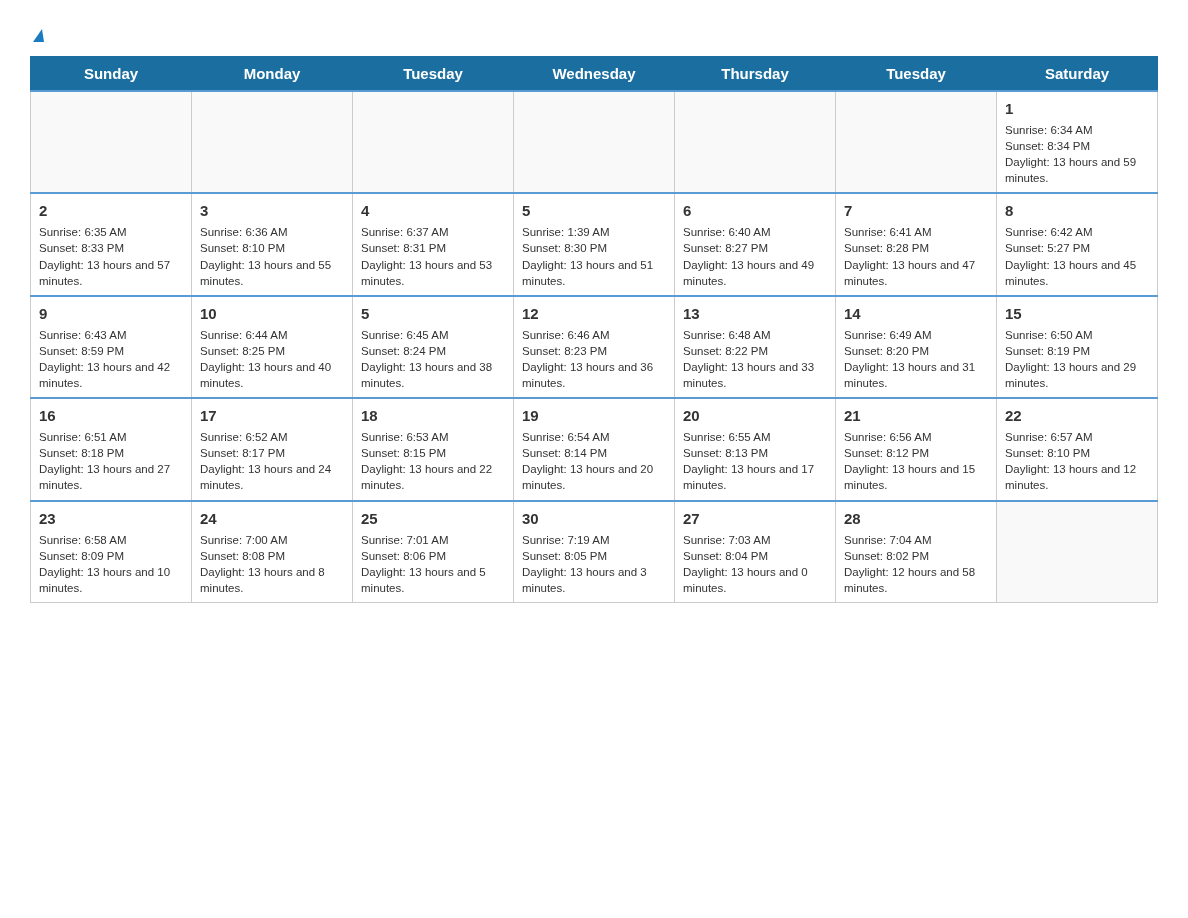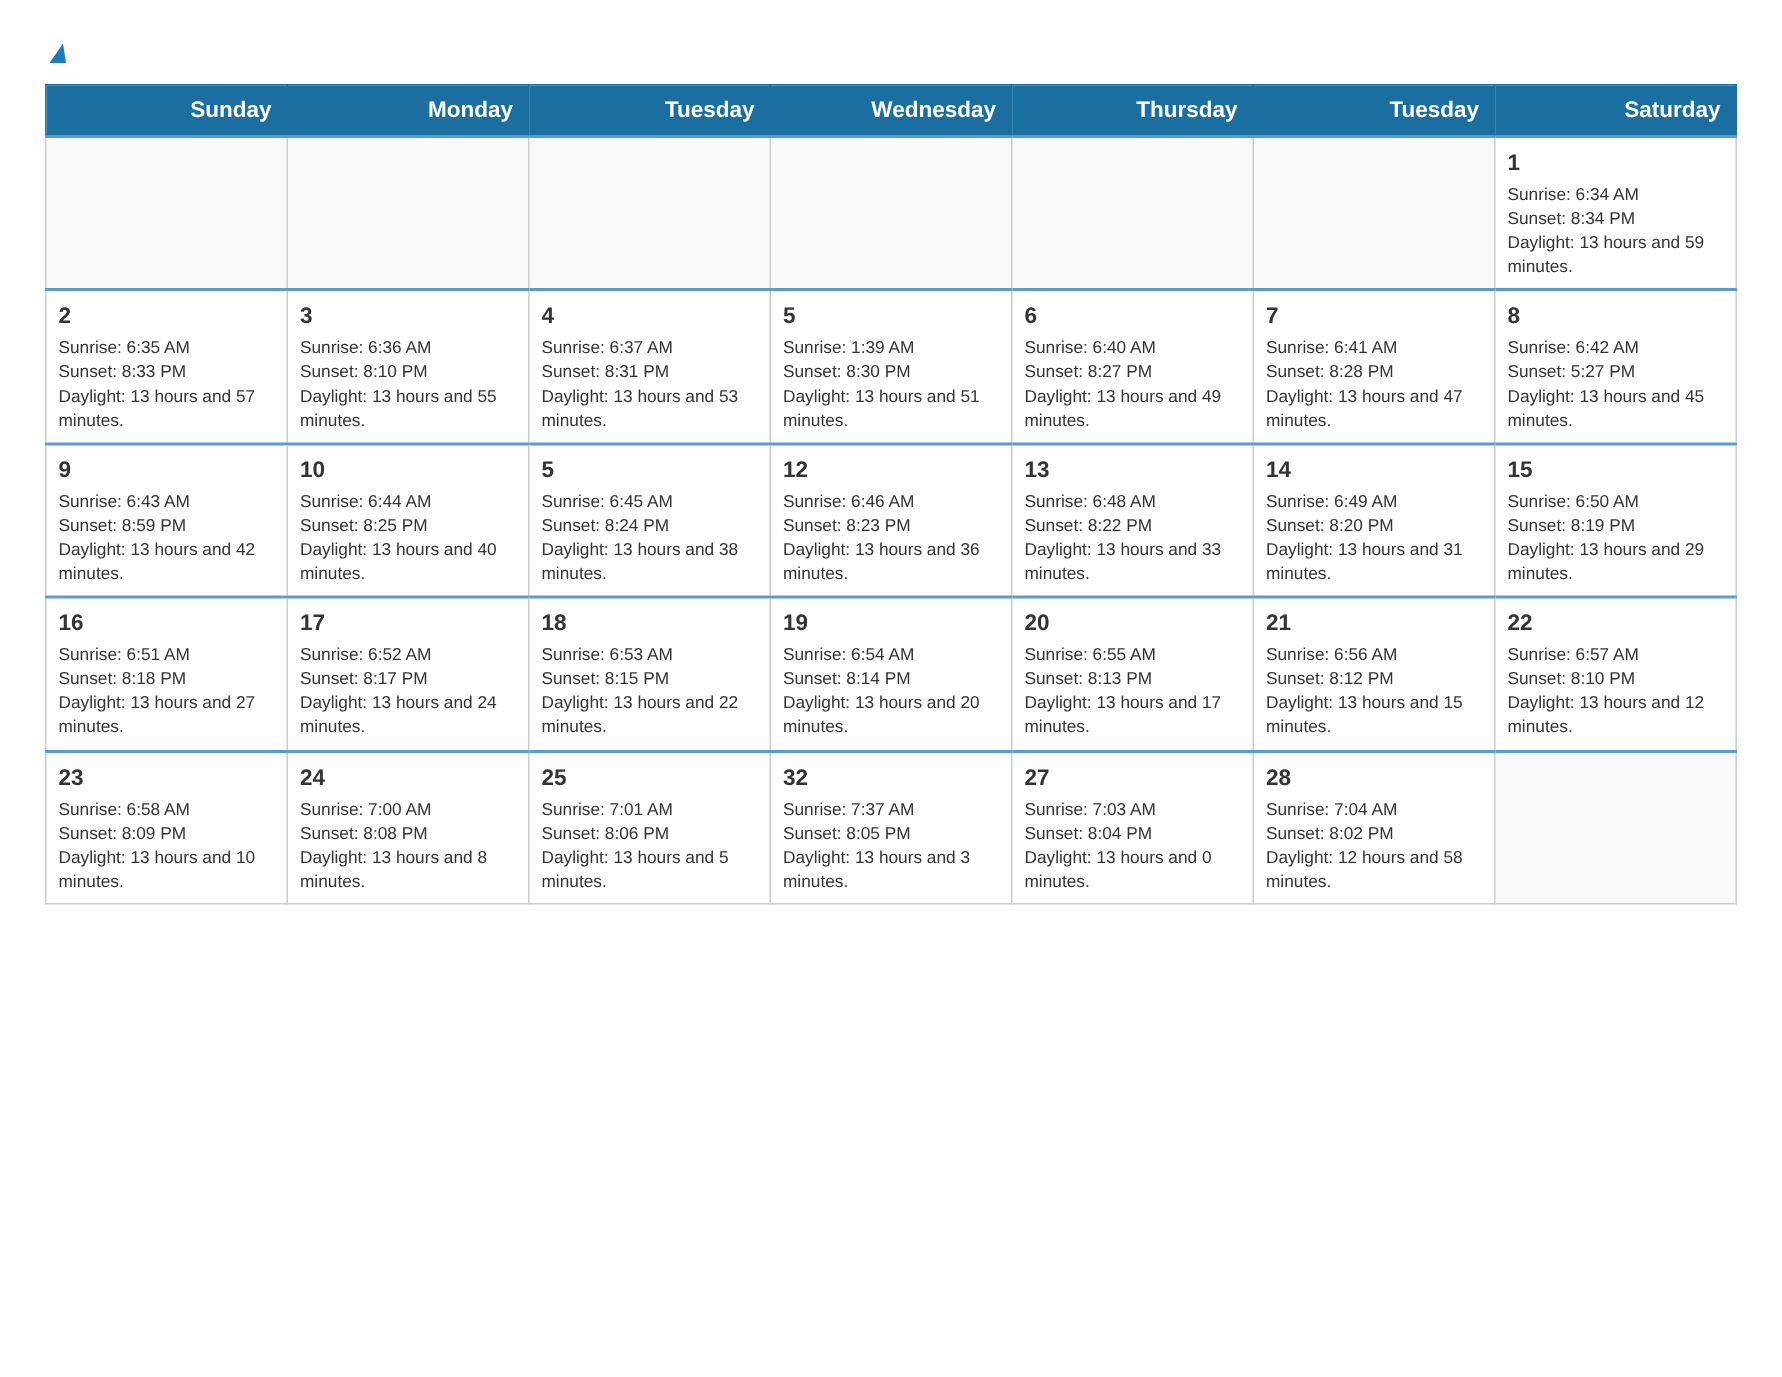--- a/index.html
+++ b/index.html
@@ -38,21 +38,21 @@
       width: 100%;
       border-collapse: collapse;
       margin-top: 10px;
     }
     .calendar th {
       background-color: #1a6ea0;
       color: #fff;
       font-size: 15px;
       font-weight: bold;
       padding: 8px 10px;
-      text-align: right;
+      text-align: center;
       border: 1px solid #1a6ea0;
     }
     .calendar td {
       border: 1px solid #ccc;
       vertical-align: top;
       padding: 6px 8px;
       width: 14.28%;
       min-height: 90px;
       font-size: 12px;
       color: #333;
@@ -265,22 +265,22 @@
           <div class="day-info">Sunset: 8:08 PM</div>
           <div class="day-info">Daylight: 13 hours and 8 minutes.</div>
         </td>
         <td>
           <span class="day-num">25</span>
           <div class="day-info">Sunrise: 7:01 AM</div>
           <div class="day-info">Sunset: 8:06 PM</div>
           <div class="day-info">Daylight: 13 hours and 5 minutes.</div>
         </td>
         <td>
-          <span class="day-num">32</span>
-          <div class="day-info">Sunrise: 7:37 AM</div>
+          <span class="day-num">30</span>
+          <div class="day-info">Sunrise: 7:19 AM</div>
           <div class="day-info">Sunset: 8:05 PM</div>
           <div class="day-info">Daylight: 13 hours and 3 minutes.</div>
         </td>
         <td>
           <span class="day-num">27</span>
           <div class="day-info">Sunrise: 7:03 AM</div>
           <div class="day-info">Sunset: 8:04 PM</div>
           <div class="day-info">Daylight: 13 hours and 0 minutes.</div>
         </td>
         <td>

